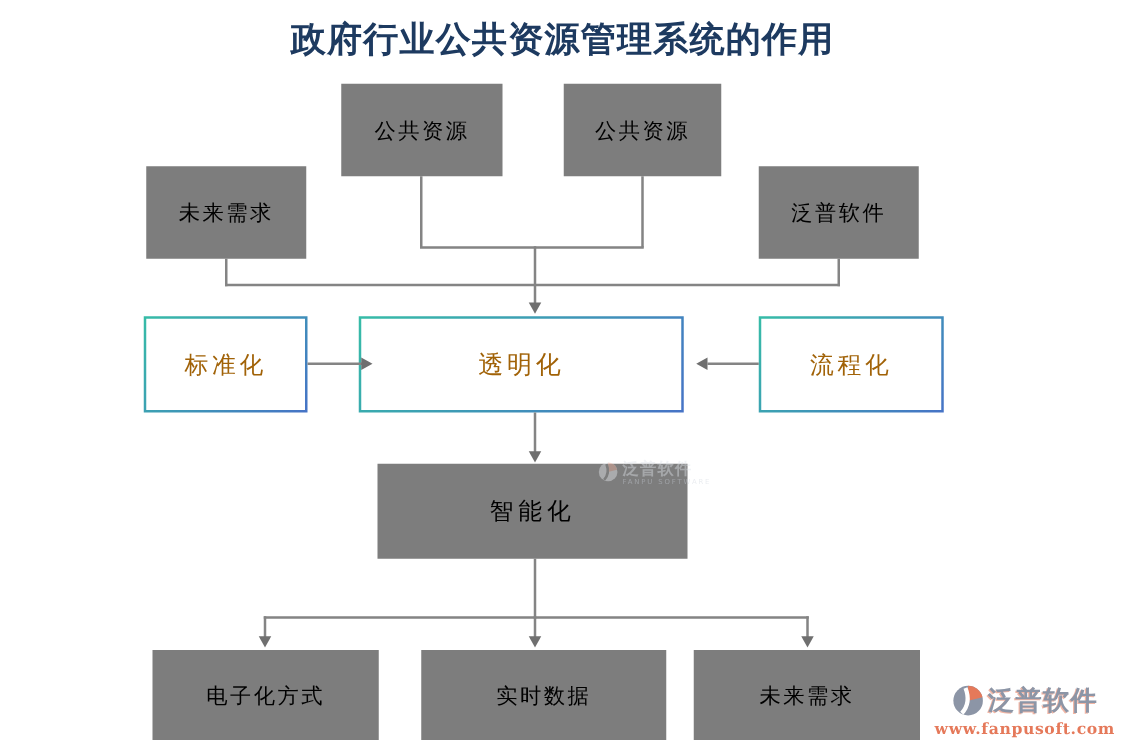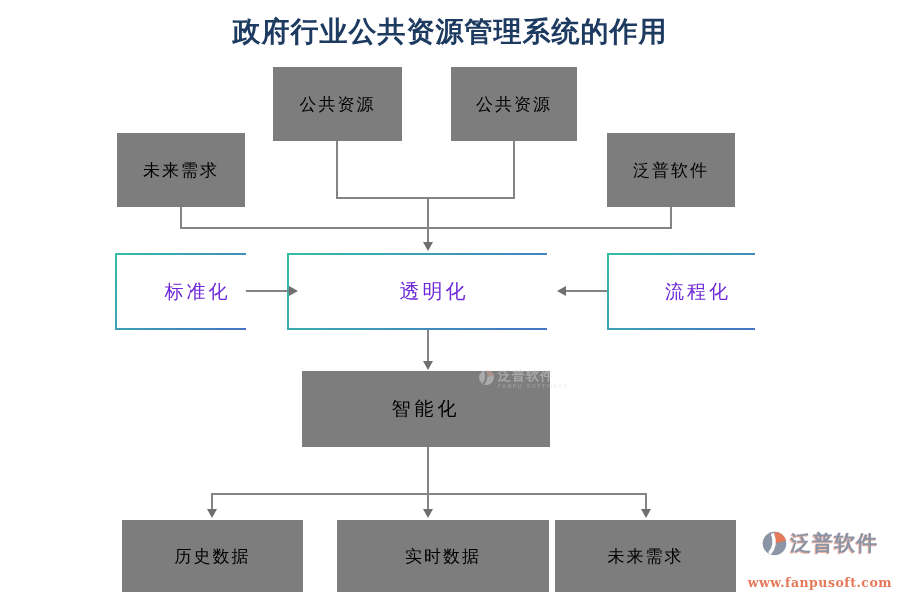--- a/index.html
+++ b/index.html
@@ -19,23 +19,23 @@
     display:flex;align-items:center;justify-content:center;
     font-size:17px;letter-spacing:2px;box-sizing:border-box;
   }
   .gbox.big{font-size:19px;letter-spacing:4px;}
   
   .obox{
     position:absolute;background:linear-gradient(135deg,#36bca7 0%,#4673c6 100%);
     padding:2px;box-sizing:border-box;
   }
   .obox .inner{
-    width:100%;height:100%;background:#ffffff;color:#6d28d9;
+    width:100%;height:100%;background:#ffffff;color:#a16207;
     display:flex;align-items:center;justify-content:center;
-    font-size:19px;letter-spacing:3px;padding-left:17px;
+    font-size:19px;letter-spacing:3px;
   }
   
   .vline{position:absolute;width:2px;background:#848484;}
   .hline{position:absolute;height:2px;background:#848484;}
   .arr{position:absolute;width:0;height:0;}
   .arr.down{border-left:5px solid transparent;border-right:5px solid transparent;border-top:9px solid #6f6f6f;}
   .arr.right{border-top:5px solid transparent;border-bottom:5px solid transparent;border-left:9px solid #6f6f6f;}
   .arr.left{border-top:5px solid transparent;border-bottom:5px solid transparent;border-right:9px solid #6f6f6f;}
   
   .watermark{
@@ -49,21 +49,21 @@
   
   .brandmark{
     position:absolute;right:8px;bottom:10px;display:flex;flex-direction:column;align-items:center;
   }
   .brandmark .row{display:flex;align-items:center;gap:2px;}
   .brandmark .brand{
     font-size:21px;font-weight:bold;color:#8c95a6;letter-spacing:1px;
     text-shadow:-1px 1px 0 rgba(229,121,90,0.55);
   }
   .brandmark .url{
-    font-size:12.5px;font-weight:bold;color:#e5795a;margin-top:18px;
+    font-size:12.5px;font-weight:bold;color:#e5795a;margin-top:1px;
     font-family:"DejaVu Serif","Liberation Serif",serif;letter-spacing:0.5px;
   }
 </style>
 </head>
 <body>
 
 <div id="canvas">
 
   <div class="title">政府行业公共资源管理系统的作用</div>
 
@@ -134,23 +134,23 @@
   <div class="vline" style="left:427px;top:447px;height:48px"></div>
   <div class="hline" style="left:211px;top:493px;width:436px"></div>
   <div class="vline" style="left:211px;top:493px;height:17px"></div>
   <div class="arr down" style="left:207px;top:509px"></div>
   <div class="vline" style="left:427px;top:493px;height:17px"></div>
   <div class="arr down" style="left:423px;top:509px"></div>
   <div class="vline" style="left:645px;top:493px;height:17px"></div>
   <div class="arr down" style="left:641px;top:509px"></div>
 
   <div class="gbox" style="left:122px;top:520px;width:181px;height:72px">
-    <span>历史数据</span>
+    <span>电子化方式</span>
   </div>
-  <div class="gbox" style="left:337px;top:520px;width:212px;height:72px">
+  <div class="gbox" style="left:337px;top:520px;width:196px;height:72px">
     <span>实时数据</span>
   </div>
   <div class="gbox" style="left:555px;top:520px;width:181px;height:72px">
     <span>未来需求</span>
   </div>
 
   <div class="brandmark">
     <div class="row">
       <svg width="27" height="27" viewBox="0 0 32 32">
         <circle cx="16" cy="16" r="14" fill="#8c95a6"></circle>

